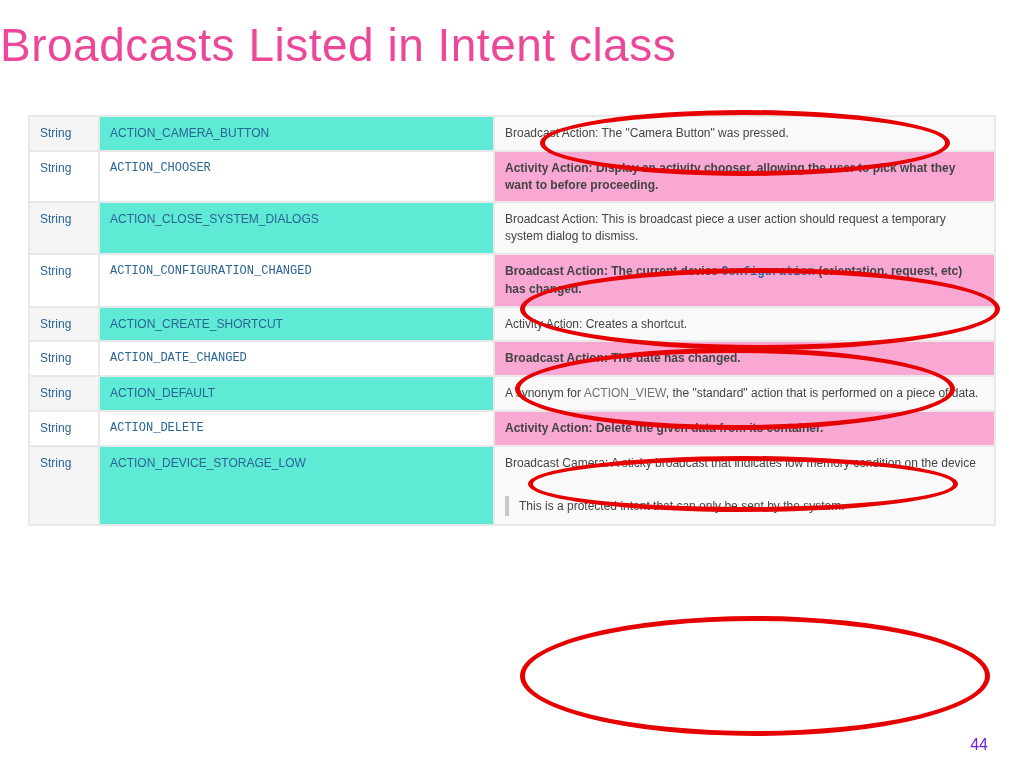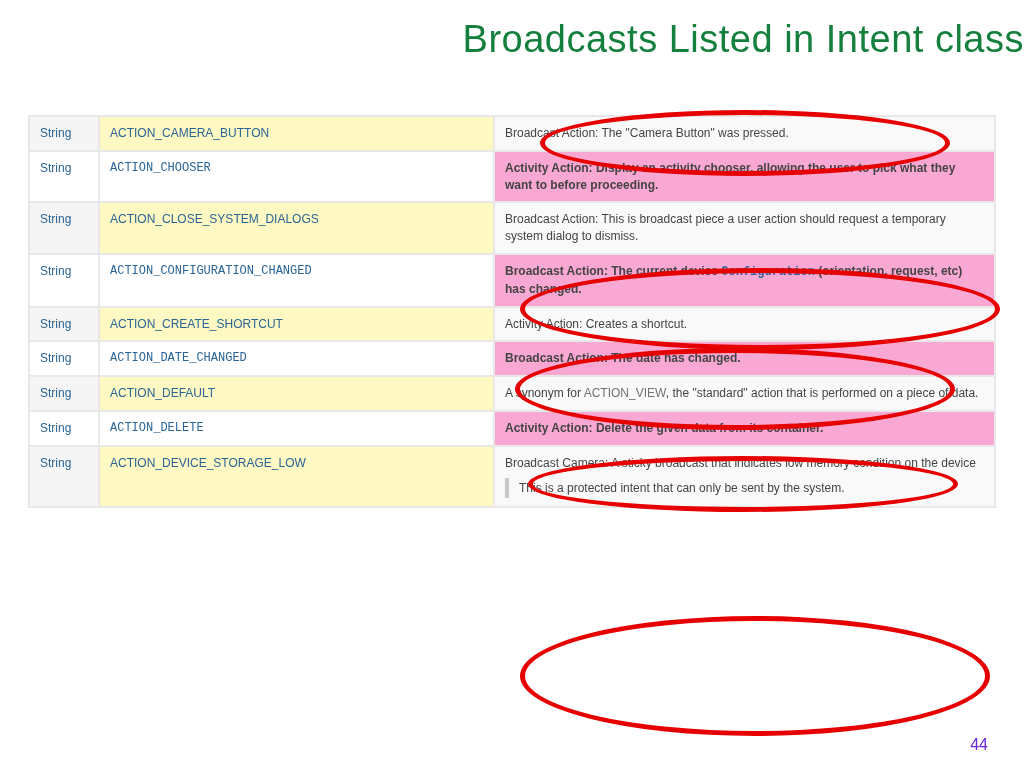--- a/index.html
+++ b/index.html
@@ -6,23 +6,23 @@
     margin: 0;
     padding: 0;
     width: 1024px;
     height: 768px;
     background: #ffffff;
     font-family: Arial, Helvetica, sans-serif;
     position: relative;
     overflow: hidden;
   }
   .slide-title {
-    text-align: right;
-    color: #15803d;
-    font-size: 38px;
+    text-align: left;
+    color: #ec4899;
+    font-size: 46px;
     font-weight: 400;
     margin: 18px 0 18px 0;
     letter-spacing: 0.5px;
   }
   .table-wrap {
     position: absolute;
     left: 28px;
     right: 28px;
     top: 115px;
   }
@@ -32,30 +32,30 @@
     table-layout: fixed;
   }
   td {
     border: 2px solid #e8e8e8;
     padding: 8px 10px;
     font-size: 12px;
     vertical-align: top;
     line-height: 1.4;
   }
   .col-type { width: 70px; color: #2a6496; background: #f5f5f5; }
-  .col-const { width: 395px; color: #2a6496; background: #fef9c3; }
+  .col-const { width: 395px; color: #2a6496; background: #5eead4; }
   .col-desc  { color: #444; background: #f9f9f9; }
   tr.alt .col-type  { background: #ffffff; }
   tr.alt .col-const { background: #ffffff; font-family: Liberation Mono, monospace; }
   tr.alt .col-desc  { background: #f9a8d4; font-weight: bold; }
   .code-link { color: #2a6496; font-family: "Courier New", monospace; }
   .plain-link { color: #737373; }
   .blockquote-note {
     border-left: 4px solid #c8c8c8;
-    margin: 6px 0 0 0;
+    margin: 24px 0 0 0;
     padding: 2px 0 2px 10px;
     color: #444;
   }
   .pagenum {
     position: absolute;
     right: 36px;
     bottom: 14px;
     font-size: 16px;
     color: #6d28d9;
   }

